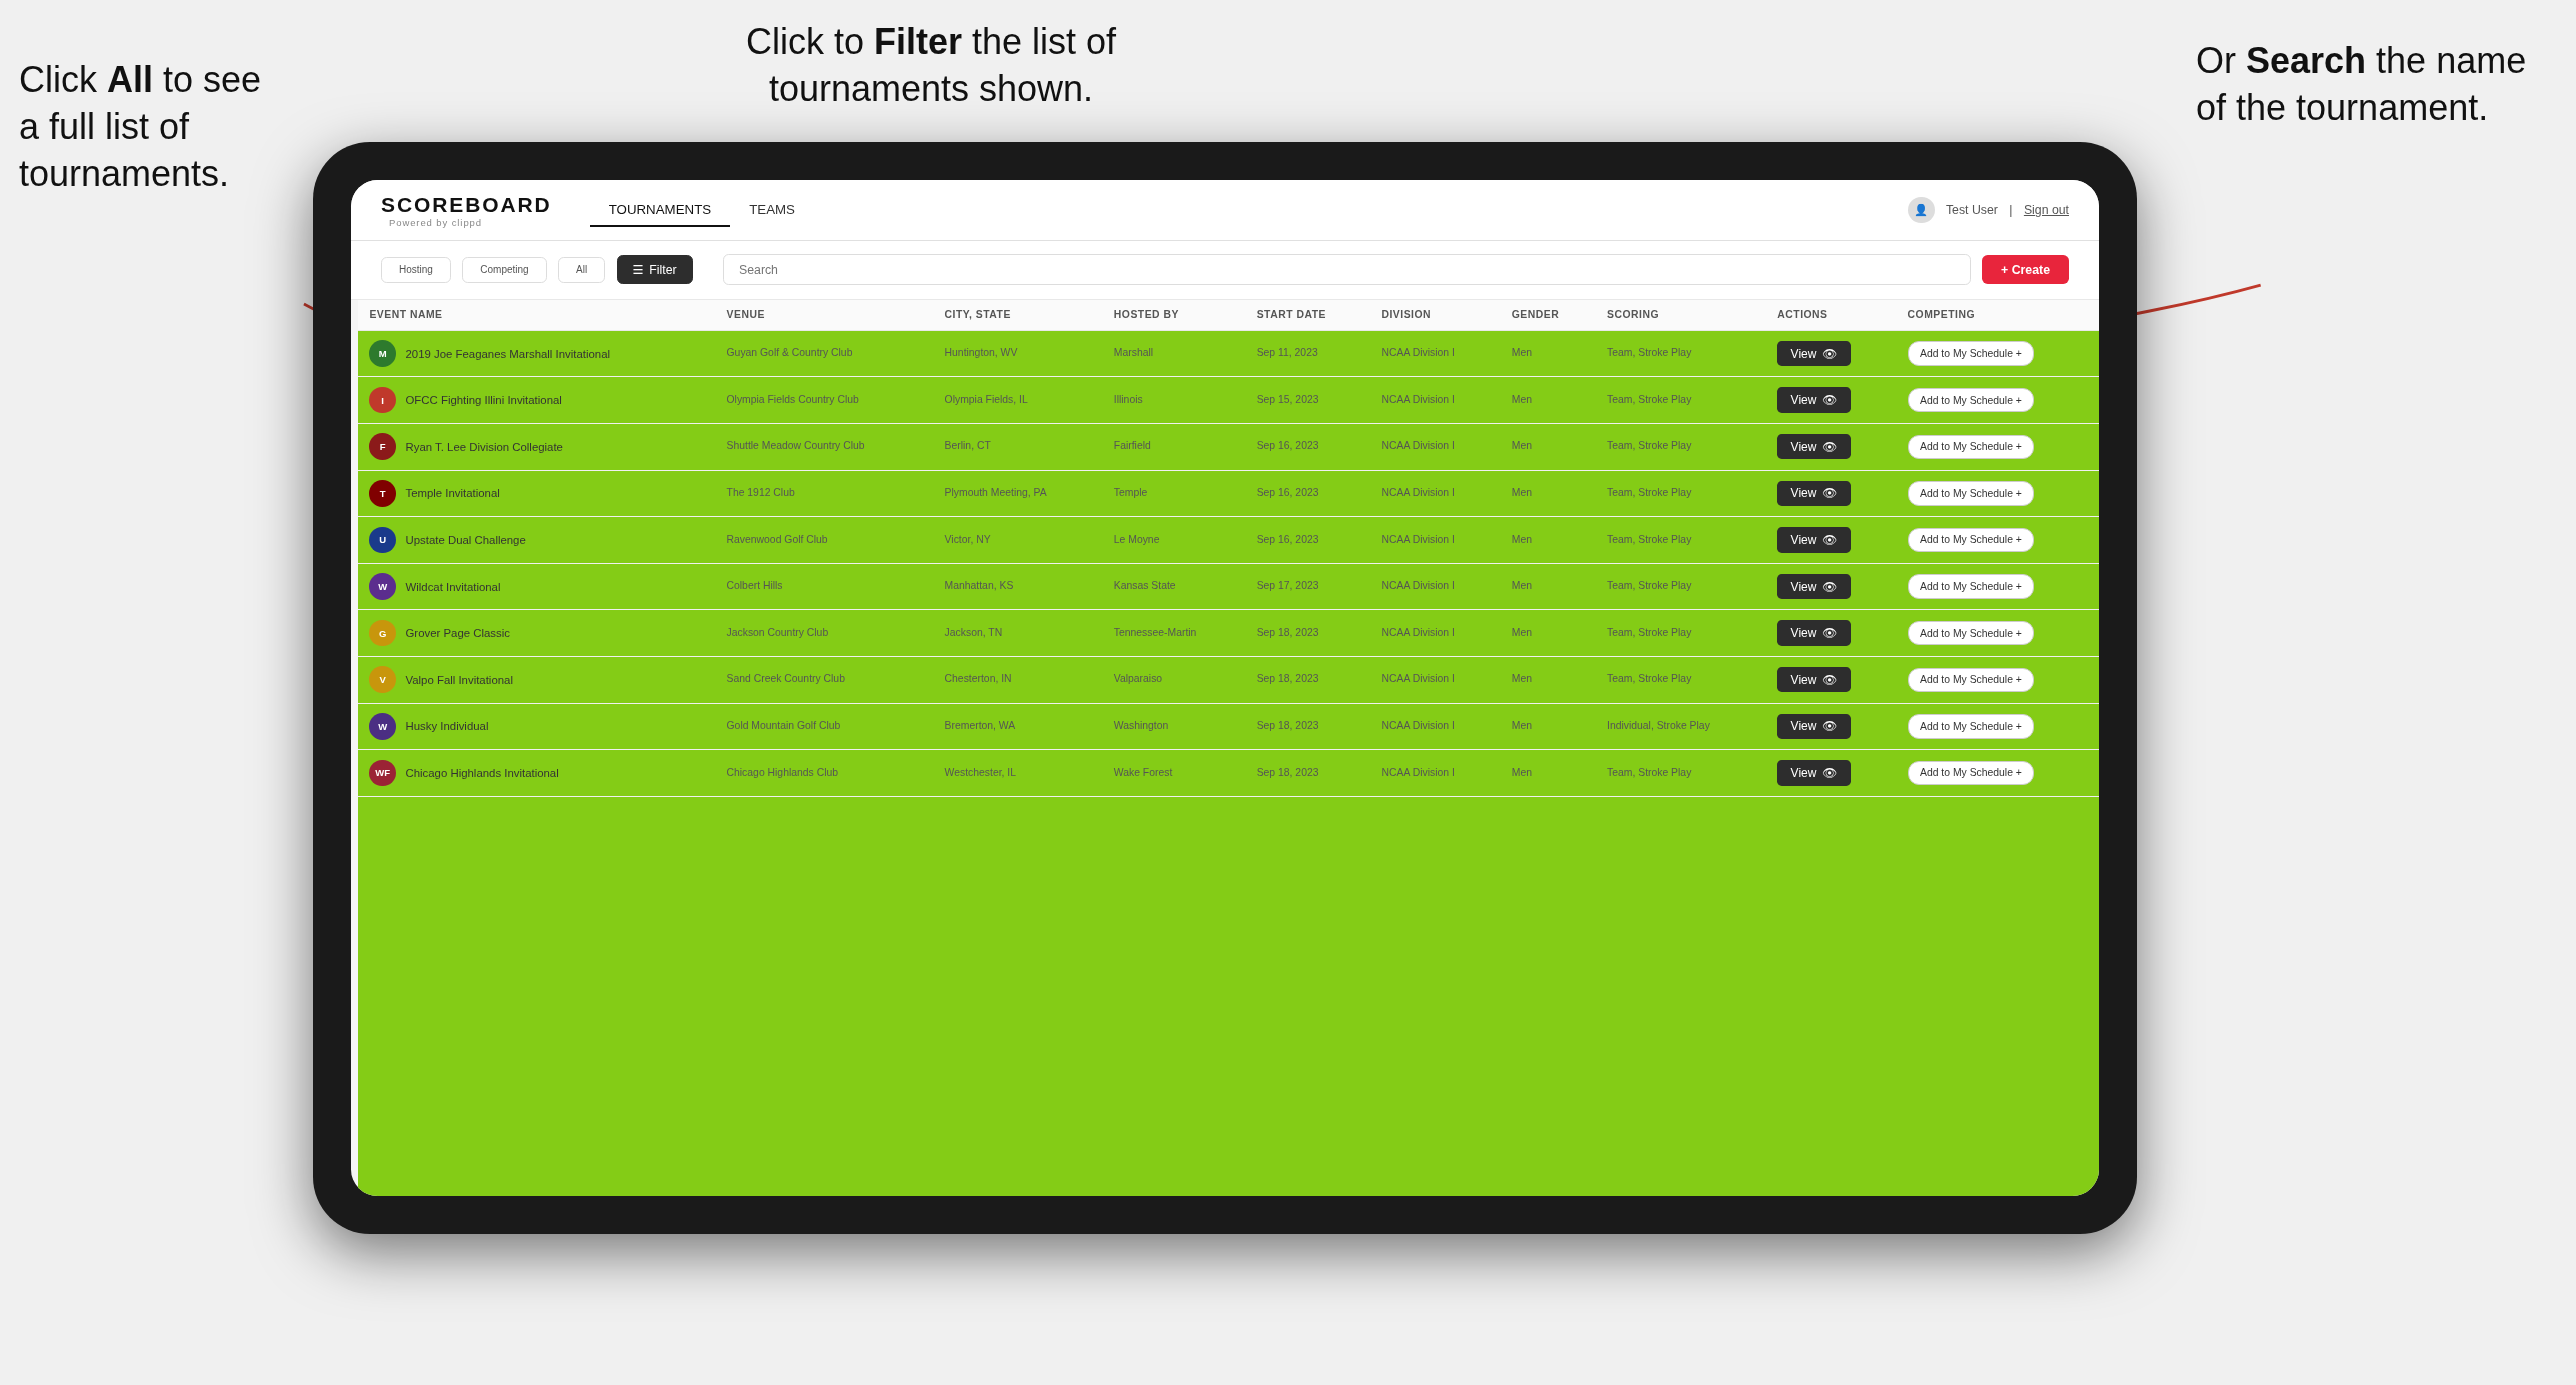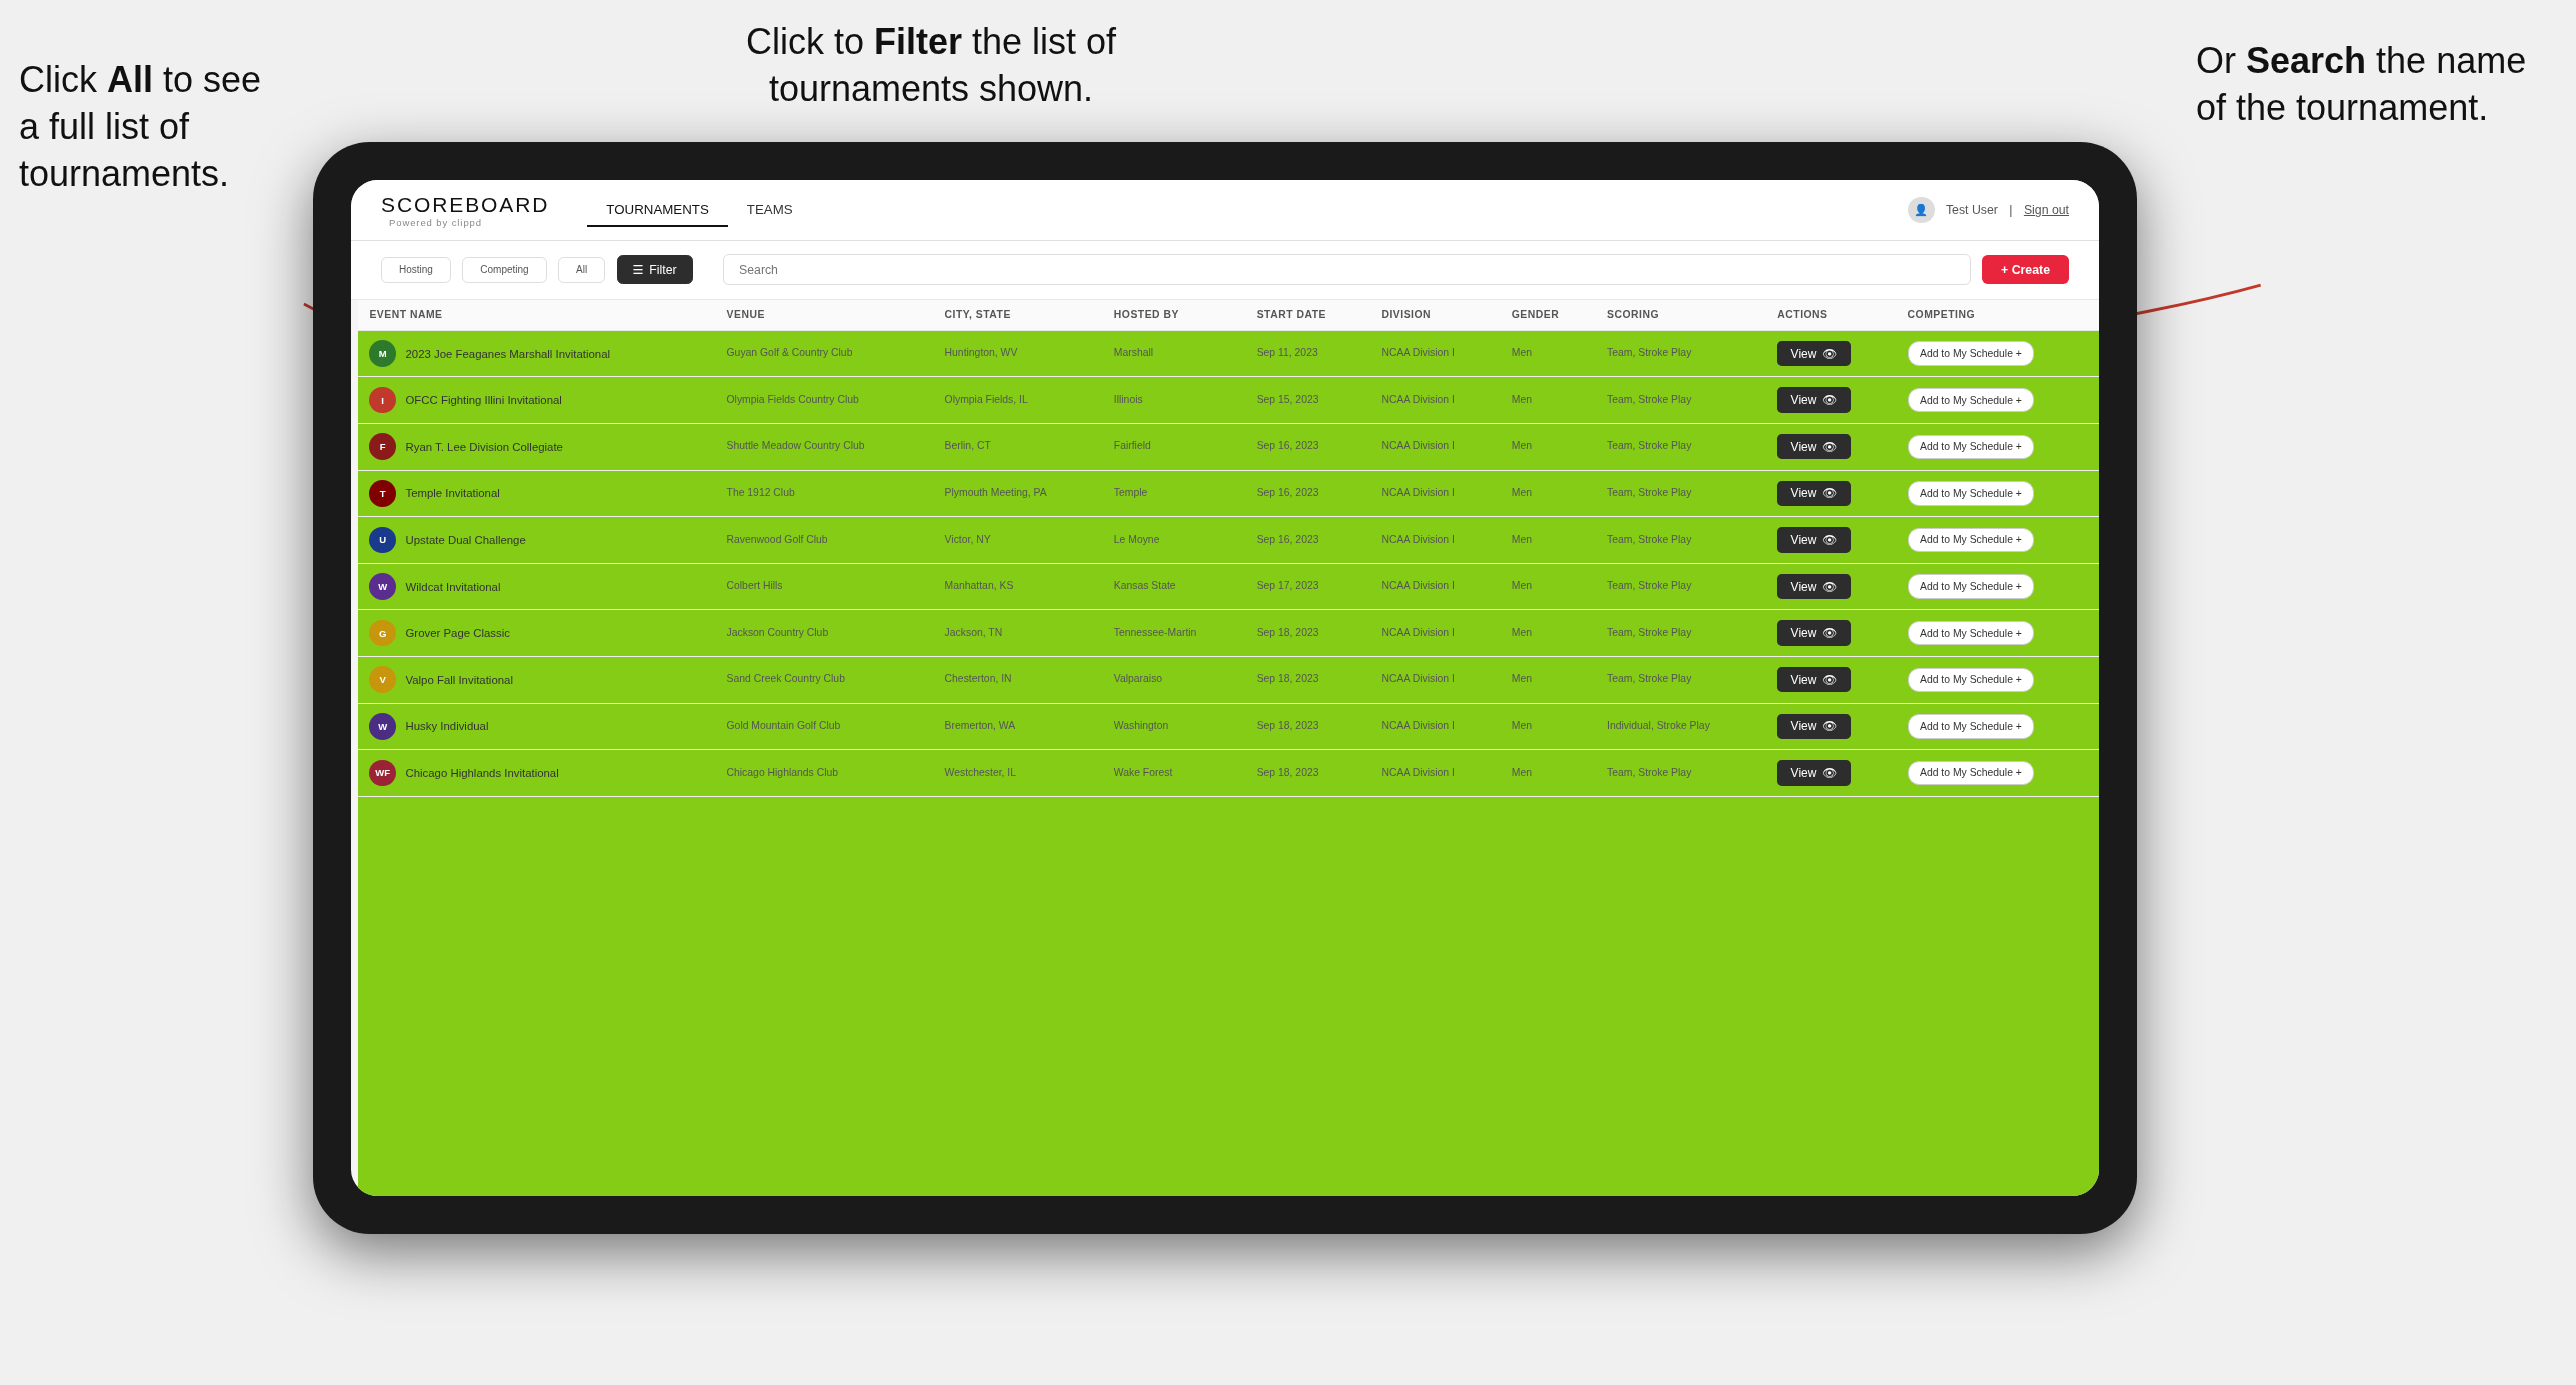--- a/index.html
+++ b/index.html
@@ -82,21 +82,21 @@
     }
 
     .scoreboard-logo {
       display: flex;
       flex-direction: column;
       margin-right: 38px;
     }
 
     .logo-title {
       font-size: 21px;
-      font-weight: 400;
+      font-weight: 700;
       letter-spacing: 1.9px;
       color: #111;
     }
 
     .logo-sub {
       font-size: 9.5px;
       color: #888;
       letter-spacing: 0.9px;
       padding-left: 8px;
     }
@@ -403,21 +403,21 @@
             <th>SCORING</th>
             <th>ACTIONS</th>
             <th>COMPETING</th>
           </tr>
         </thead>
         <tbody id="table-body">
         <tr>
               <td>
     <div class="event-name-cell">
       <div class="team-logo logo-green">M</div>
-      <span>2023 Joe Feaganes Marshall Invitational</span>
+      <span>2019 Joe Feaganes Marshall Invitational</span>
     </div>
               </td>
               <td><span class="small-text">Guyan Golf &amp; Country Club</span></td>
               <td><span class="small-text">Huntington, WV</span></td>
               <td><span class="small-text">Marshall</span></td>
               <td><span class="small-text">Sep 11, 2023</span></td>
               <td><span class="small-text">NCAA Division I</span></td>
               <td><span class="small-text">Men</span></td>
               <td><span class="small-text">Team, Stroke Play</span></td>
               <td class="actions-cell">

